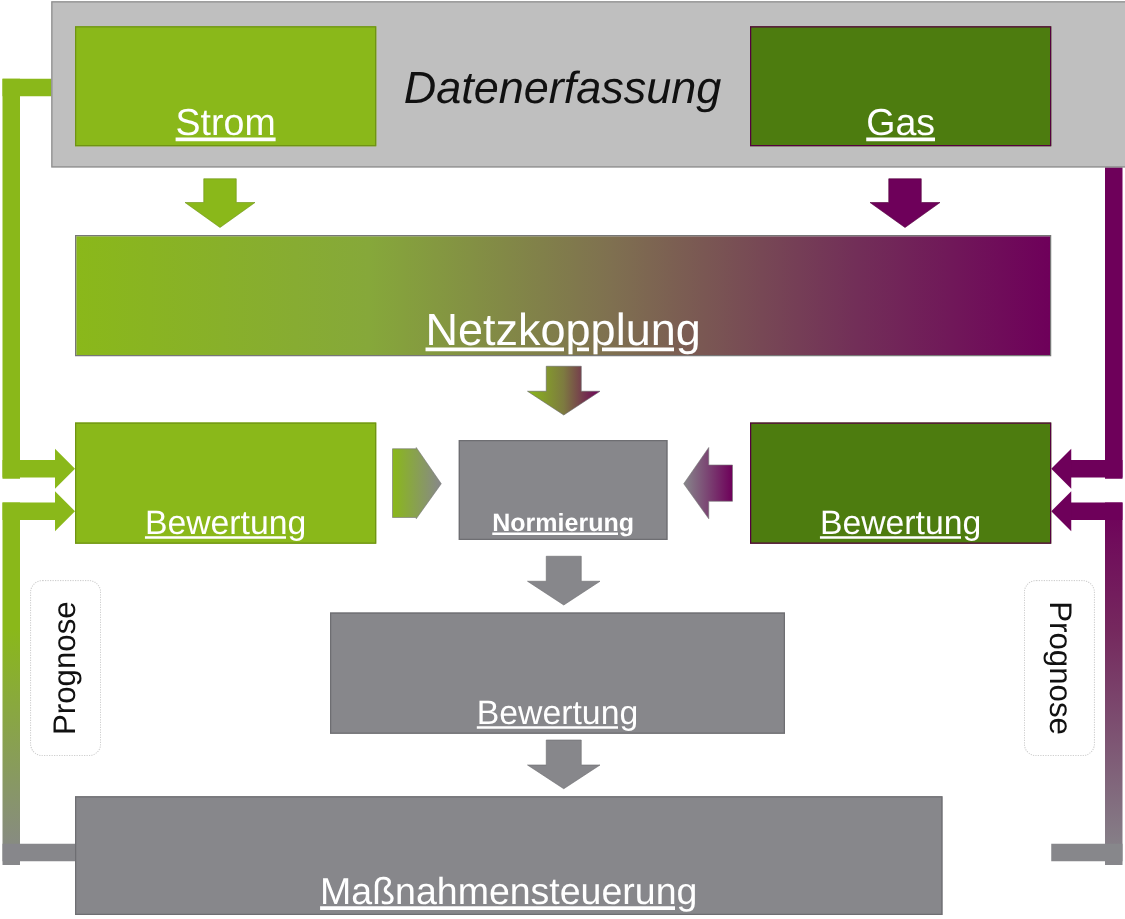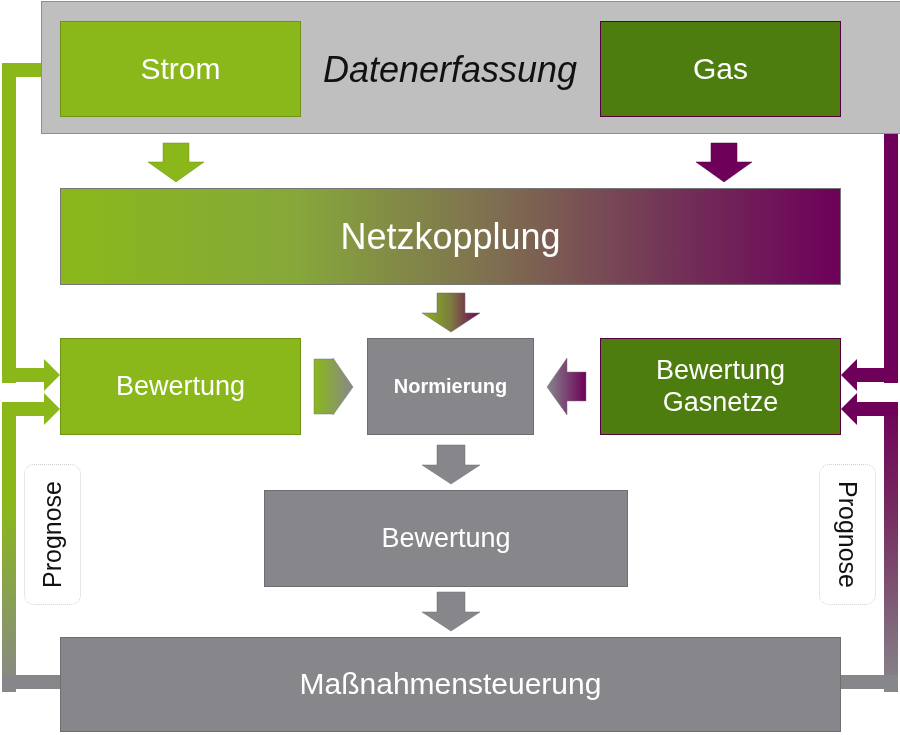--- a/index.html
+++ b/index.html
@@ -1,36 +1,36 @@
 <!DOCTYPE html>
 <html><head>
 <meta charset="utf-8">
 <style>
   html, body { margin:0; padding:0; background:#ffffff; }
   body { width:900px; height:735px; position:relative; overflow:hidden;
          font-family:"Liberation Sans", sans-serif; }
   .abs { position:absolute; box-sizing:border-box; }
-  .box { display:flex; align-items:center; justify-content:center; text-align:center;
-         color:#ffffff; line-height:1.15; }
+  .box { display:flex; align-items:flex-end; justify-content:center; text-align:center;
+         color:#ffffff; line-height:1.15;text-decoration:underline; }
   .green { background:#8ab81a; border:1px solid #6f9314; }
   .purple { background:#4d7c0f; border:1px solid #55003f; }
   .grey { background:#87878b; border:1px solid #6e6e72; }
   #frame { left:41px; top:1px; width:868px; height:133px; background:#bfbfbf; border:1px solid #8e8e8e; }
   #title-label { left:300px; top:50px; width:300px; height:40px; color:#111; font-style:italic;
                  font-size:36px; display:flex; align-items:center; justify-content:center; }
   #strom { left:60px; top:21px; width:241px; height:96px; font-size:30px; }
   #gas { left:600px; top:21px; width:241px; height:96px; font-size:30px; }
   #netz { left:60px; top:188px; width:781px; height:97px; font-size:36px;
           background:linear-gradient(to right,#8ab81a 0%,#86a83a 30%,#7f7050 55%,#722f58 80%,#6e005a 100%);
           border:1px solid #777; }
   #bew-strom { left:60px; top:338px; width:241px; height:97px; font-size:27px; }
   #bew-gas { left:600px; top:338px; width:241px; height:97px; font-size:27px; }
-  #norm { left:367px; top:338px; width:167px; height:97px; font-size:20px; font-weight:bold; }
+  #norm { left:367px; top:352px; width:167px; height:80px; font-size:20px; font-weight:bold; }
   #ueber { left:264px; top:490px; width:364px; height:97px; font-size:27px; }
-  #mass { left:60px; top:637px; width:781px; height:95px; font-size:30px; }
+  #mass { left:60px; top:637px; width:694px; height:95px; font-size:30px; }
   .prog { background:#fff; border:1px dotted #cfcfcf; border-radius:10px; width:57px; height:141px;
           display:flex; align-items:center; justify-content:center; }
   .prog span { font-size:25px; color:#111; white-space:nowrap; display:inline-block; }
   #prog-left { left:24px; top:464px; }
   #prog-left span { transform:rotate(-90deg); }
   #prog-right { left:819px; top:464px; }
   #prog-right span { transform:rotate(90deg); }
   svg.overlay { position:absolute; left:0; top:0; }
 </style>
 </head>
@@ -119,21 +119,20 @@
   </div>
 </div>
 
 <div id="norm" class="abs box grey">
   <span>Normierung</span>
 </div>
 
 <div id="bew-gas" class="abs box purple">
   <div>
     <div>Bewertung</div>
-    <div>Gasnetze</div>
   </div>
 </div>
 
 <div id="ueber" class="abs box grey">
   <div>
     <div>Bewertung</div>
   </div>
 </div>
 
 <div id="mass" class="abs box grey">

